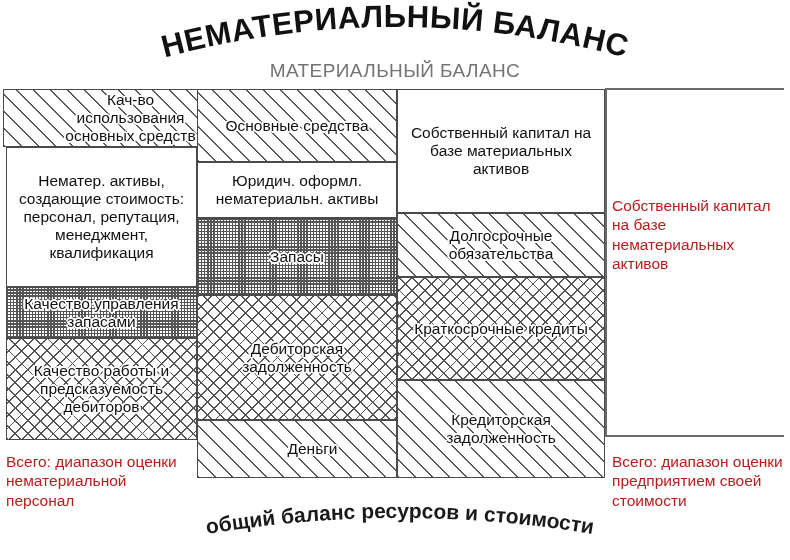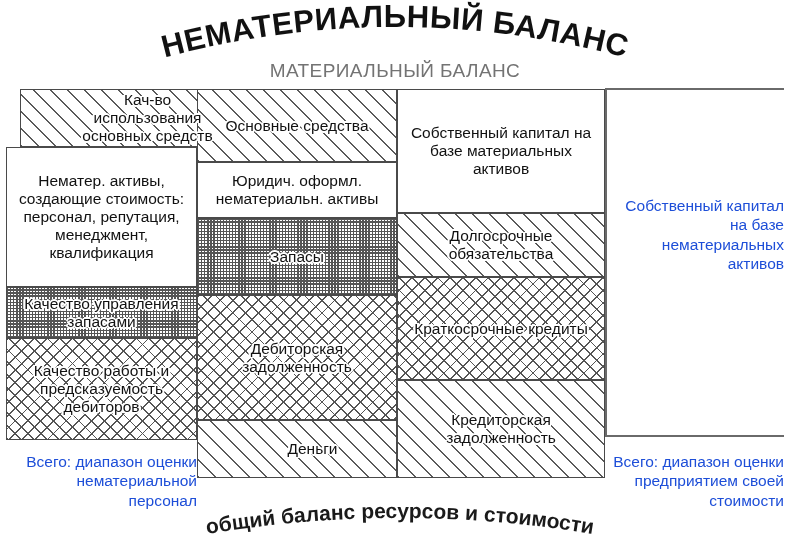--- a/index.html
+++ b/index.html
@@ -121,24 +121,24 @@
       repeating-linear-gradient(135deg, #555 0px, #555 1.3px, rgba(0,0,0,0) 1.3px, rgba(0,0,0,0) 9px);
   }
 
   
   .note {
     position: absolute;
     box-sizing: border-box;
     display: flex;
     align-items: flex-start;
     justify-content: center;
-    text-align: right;
+    text-align: left;
     font-size: 15.5px;
     line-height: 1.25;
-    color: #1d4ed8;
+    color: #b91c1c;
   }
 
   
   .rule {
     position: absolute;
     background: #6a6a6a;
     height: 1.5px;
   }
   .rule-v {
     position: absolute;
@@ -155,21 +155,21 @@
     <defs>
       <path id="arcTopPath" d="M 128,68 Q 395,-14 662,68" fill="none"></path>
     </defs>
     <text text-anchor="middle">
       <textPath href="#arcTopPath" startOffset="50%">НЕМАТЕРИАЛЬНЫЙ БАЛАНС</textPath>
     </text>
   </svg>
 
   <div class="sub-title">МАТЕРИАЛЬНЫЙ БАЛАНС</div>
 
-  <div class="box fill-diag" style="left:20px; top:89px; width:212px; height:58px;padding-left:43px;">
+  <div class="box fill-diag" style="left:3px; top:89px; width:212px; height:58px;padding-left:43px;">
     <span class="lbl">Кач-во использования основных средств</span>
   </div>
 
   <div class="box fill-plain" style="left:6px; top:147px; width:191px; height:140px;">
     <span class="lbl plain">Нематер. активы, создающие стоимость: персонал, репутация, менеджмент, квалификация</span>
   </div>
 
   <div class="box fill-crosshatch-fine" style="left:6px; top:287px; width:191px; height:51px;justify-content:center;">
     <span class="lbl">Качество управления запасами</span>
   </div>

